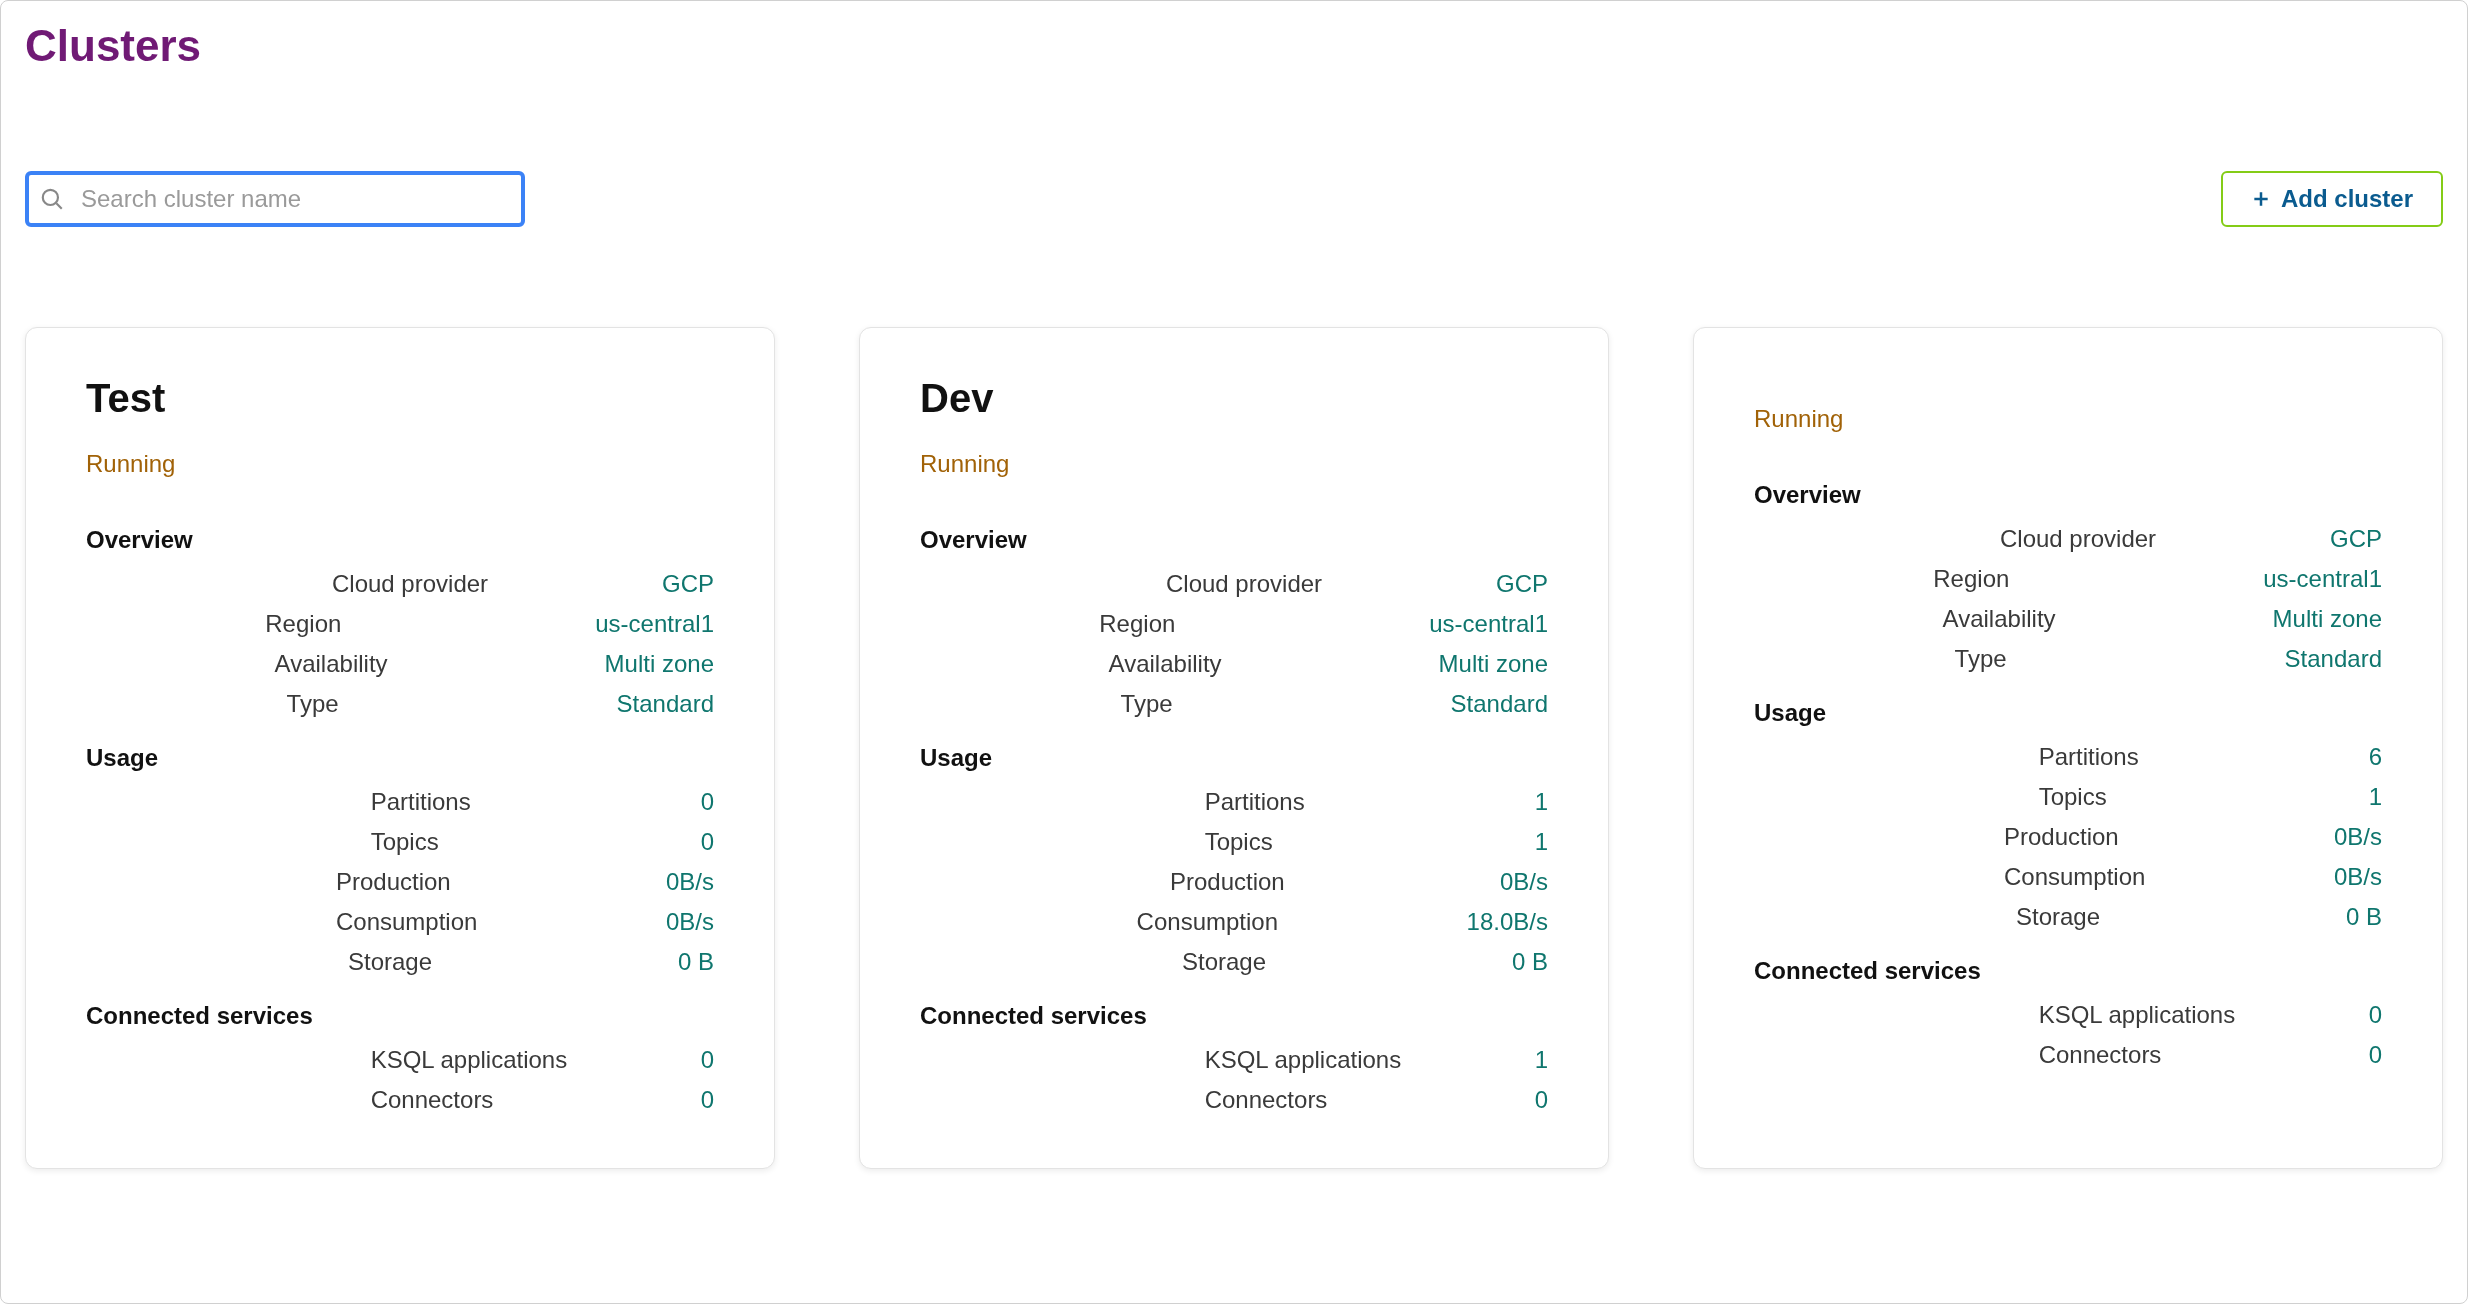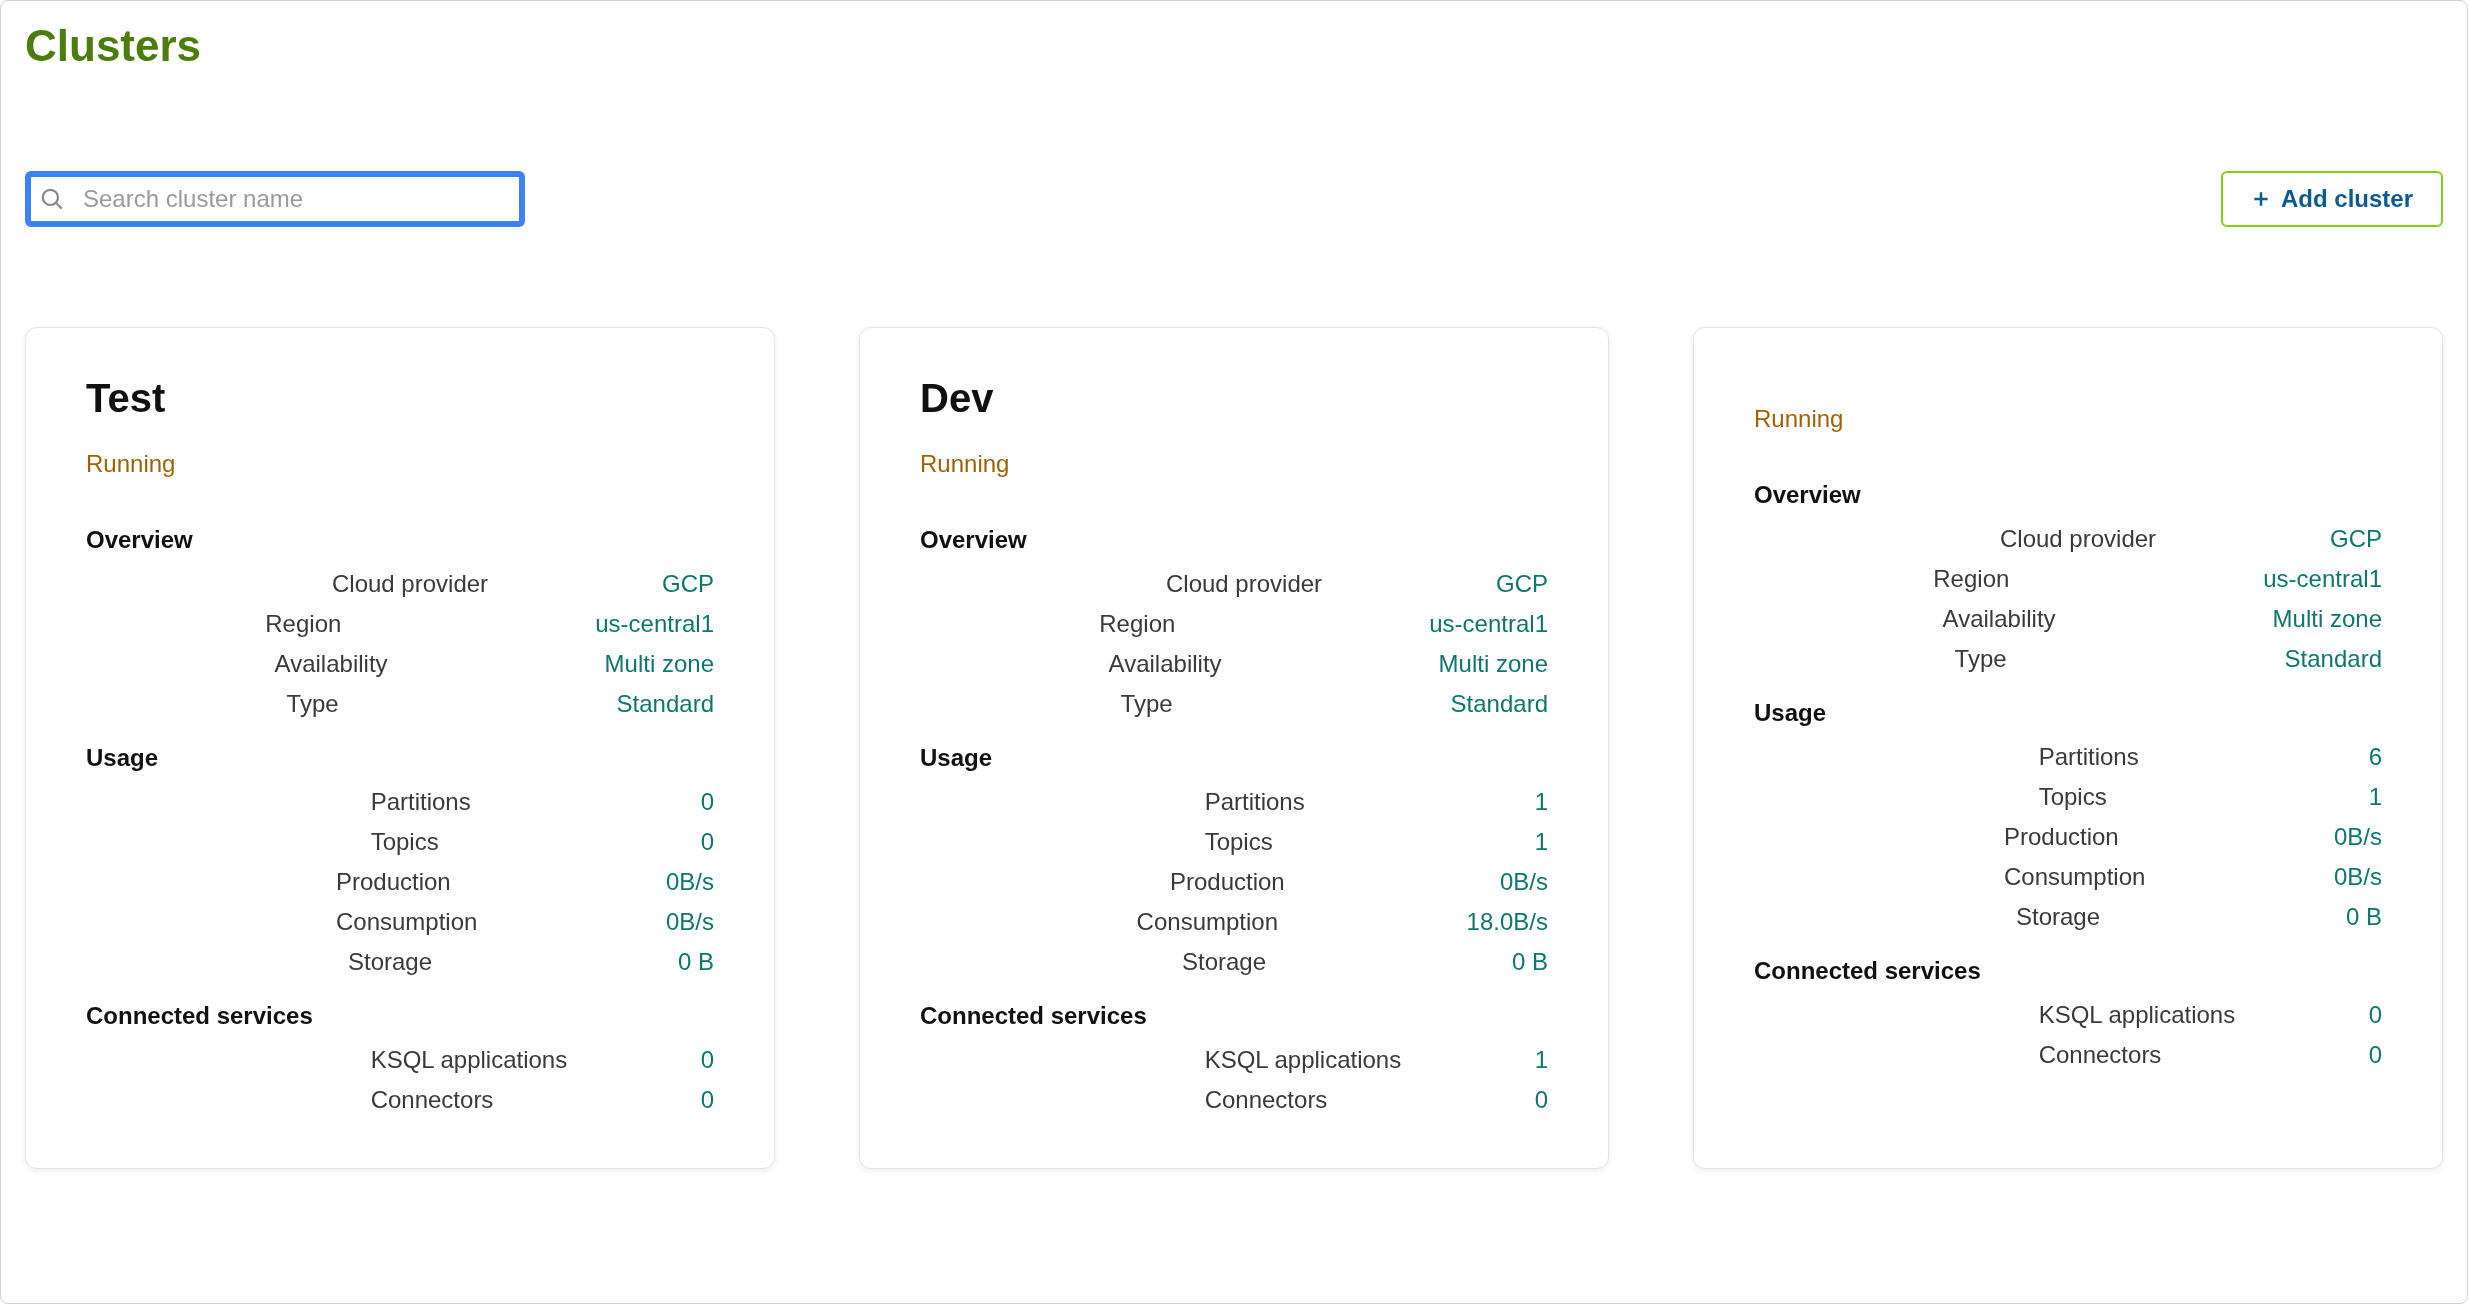--- a/index.html
+++ b/index.html
@@ -12,21 +12,21 @@
   padding: 0;
   width: 2468px;
   height: 1304px;
 }
 .page {
   padding: 20px 24px;
 }
 .page-title {
   font-size: 44px;
   font-weight: 700;
-  color: #4d7c0f;
+  color: #701a75;
   margin-bottom: 100px;
 }
 .toolbar {
   display: flex;
   justify-content: space-between;
   align-items: center;
   margin-bottom: 100px;
 }
 .search-wrap {
   position: relative;
@@ -39,21 +39,21 @@
   transform: translateY(-50%);
   width: 26px;
   height: 26px;
   fill: none;
   stroke: #888;
   stroke-width: 2;
 }
 .search-input {
   width: 100%;
   height: 56px;
-  border: 6px solid #3b82f6;
+  border: 4px solid #3b82f6;
   border-radius: 6px;
   padding: 0 14px 0 52px;
   font-size: 24px;
   color: #333;
   background: #fff;
 }
 .search-input::placeholder { color: #9a9a9a; }
 .add-btn {
   display: inline-flex;
   align-items: center;

